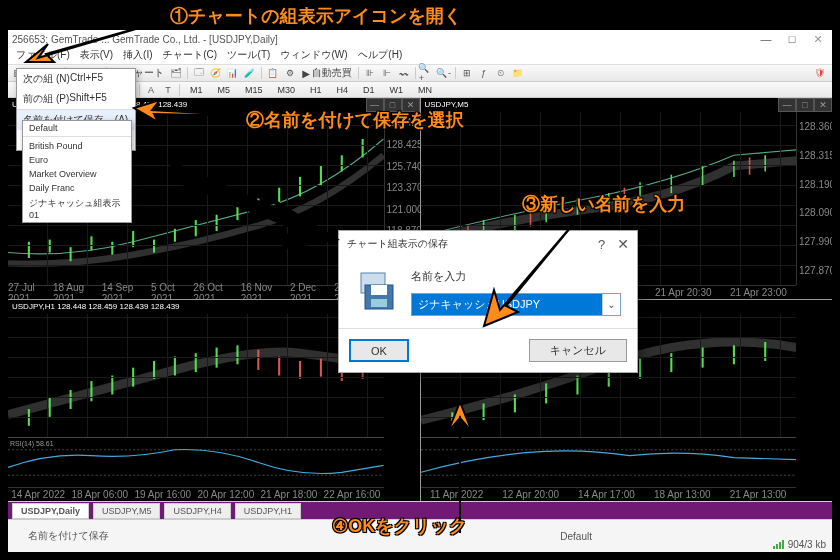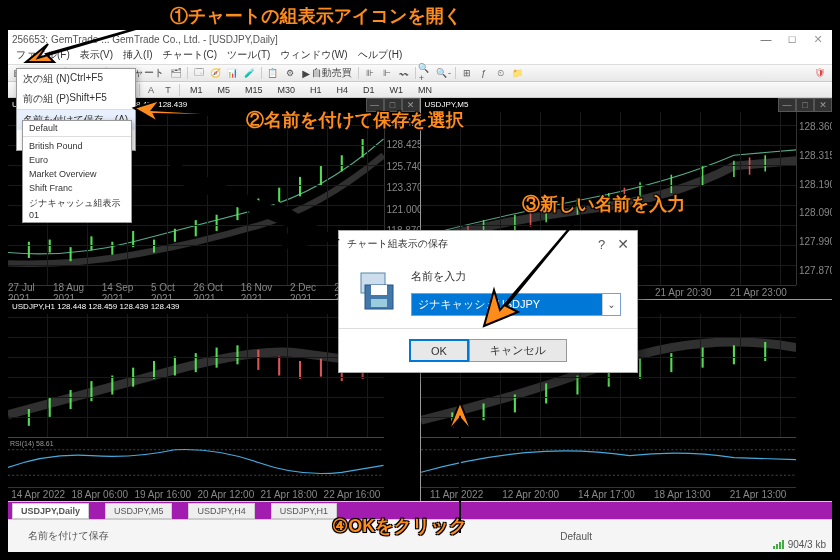--- a/index.html
+++ b/index.html
@@ -30,35 +30,35 @@
 .rsi{position:absolute;bottom:14px;left:0;right:36px;height:50px;border-top:1px solid #444}
 .rsi-label{position:absolute;top:2px;left:2px;color:#999;font-size:7px}
 .dropdown{position:absolute;top:66px;left:14px;width:120px;background:#fff;border:1px solid #999;box-shadow:2px 2px 6px rgba(0,0,0,.3);z-index:10}
 .dropdown-item{padding:3px 6px;font-size:10px;color:#333;display:flex;}
 .dropdown-item.hl{background:#e8f0fe}
 .dropdown-item.sep{border-bottom:1px solid #ddd}
 .dropdown-sub{position:absolute;top:118px;left:20px;width:110px;background:#fff;border:1px solid #999;box-shadow:2px 2px 6px rgba(0,0,0,.3);z-index:10}
 .dropdown-sub div{padding:2px 6px;font-size:9px;color:#333}
 .dropdown-sub div:first-child{border-bottom:1px solid #ddd;padding-bottom:3px;margin-bottom:2px}
 .statusbar{height:33px;background:#f5f5f5;border-top:1px solid #ccc;display:flex;align-items:center;padding:0 20px;font-size:9px;color:#555}
-.tabbar{height:18px;background:#a21caf;border-top:1px solid #ccc;display:flex;align-items:center;padding:0 4px;gap:16px}
+.tabbar{height:18px;background:#701a75;border-top:1px solid #ccc;display:flex;align-items:center;padding:0 4px;gap:4px}
 .tab{padding:2px 8px;border:1px solid #ccc;background:#eee;font-size:9px;color:#555}
 .tab.active{background:#fff;font-weight:bold}
 .dialog{position:absolute;top:228px;left:336px;width:300px;background:#fff;border:1px solid #aaa;box-shadow:4px 4px 12px rgba(0,0,0,.4);z-index:20}
 .dlg-title{height:26px;display:flex;align-items:center;padding:0 8px;font-size:11px;color:#333}
 .dlg-title .dlg-help{margin-left:auto;margin-right:12px;font-size:13px;color:#555}
 .dlg-title .dlg-close{font-size:14px;color:#555}
 .dlg-body{padding:12px 16px;display:flex;gap:12px;border-bottom:1px solid #ddd}
 .dlg-icon{width:44px;height:44px;display:flex;align-items:center;justify-content:center}
 .dlg-fields{flex:1;display:flex;flex-direction:column;gap:9px}
 .dlg-label{font-size:11px;color:#333}
 .dlg-select{display:flex;border:1px solid #7a9fd4}
 .dlg-input{flex:1;padding:3px 6px;background:#0078d7;color:#fff;font-size:11px;border:none}
 .dlg-arrow{width:18px;display:flex;align-items:center;justify-content:center;color:#555;border-left:1px solid #ccc}
-.dlg-buttons{padding:10px;display:flex;justify-content:center;}
+.dlg-buttons{padding:10px;display:flex;justify-content:space-between;}
 .dlg-btn{padding:3px 20px;border:1px solid #999;background:#e8e8e8;font-size:11px;color:#333}
 .dlg-btn.primary{border:2px solid #0078d7}
 .annotation{position:absolute;z-index:30;font-size:18px;font-weight:bold;color:#ff8c1a;text-shadow:-1px -1px 0 #000,1px -1px 0 #000,-1px 1px 0 #000,1px 1px 0 #000,0 0 2px #000}
 .arrow{position:absolute;z-index:29}
 .conn{position:absolute;right:6px;bottom:2px;display:flex;align-items:center;gap:4px;font-size:9px;color:#555}
 .conn-bars{display:flex;gap:1px;align-items:flex-end}
 .conn-bars span{width:2px;background:#4a4}
 </style>
 </head>
 <body>
@@ -367,21 +367,21 @@
   <div class="dropdown-item">
         <span>削除</span>
         <span>▸</span>
       </div>
 </div>
 <div class="dropdown-sub">
   <div>Default</div>
   <div>British Pound</div>
   <div>Euro</div>
   <div>Market Overview</div>
-  <div>Shift Franc</div>
+  <div>Daily Franc</div>
   <div>ジナキャッシュ組表示01</div>
 </div>
 
 <div class="dialog">
   <div class="dlg-title">
     <span>チャート組表示の保存</span>
     <span class="dlg-help">?</span>
     <span class="dlg-close">✕</span>
   </div>
   <div class="dlg-body">

